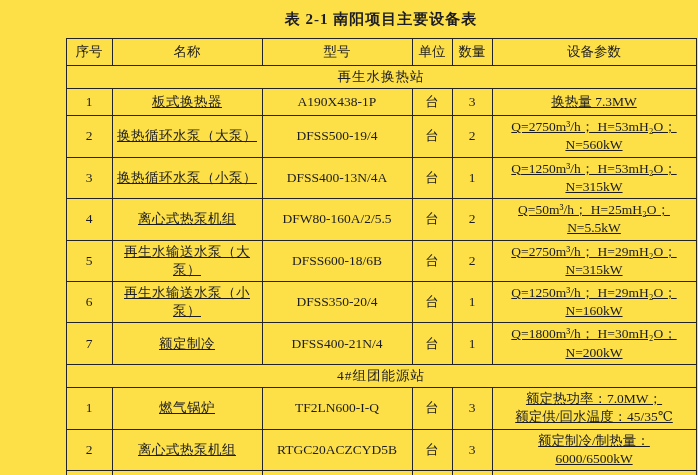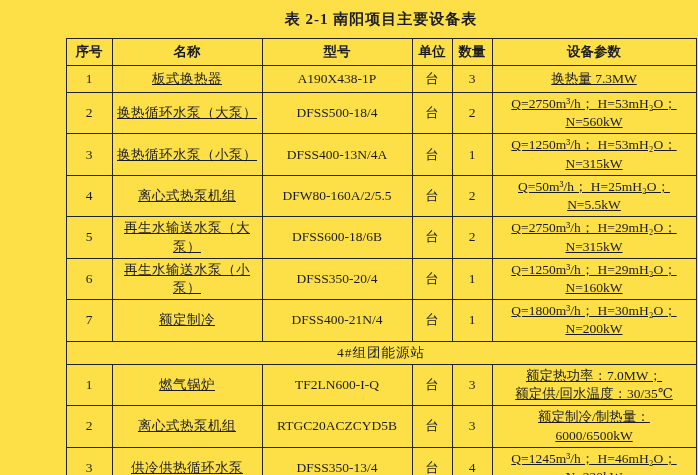--- a/index.html
+++ b/index.html
@@ -34,21 +34,21 @@
   table.equip td {
     border: 1.8px solid #23232b;
     text-align: center;
     vertical-align: middle;
     padding: 2px 2px;
     font-size: 13.5px;
     line-height: 1.35;
     overflow: hidden;
   }
   table.equip thead th {
-    font-weight: bold;
+    font-weight: normal;
     height: 22px;
   }
   tr.section-row td {
     height: 18px;
     font-size: 13.5px;
     letter-spacing: 1px;
   }
   tr.data-row td {
     height: 22px;
   }
@@ -83,32 +83,35 @@
       <tr>
         <th>序号</th>
         <th>名称</th>
         <th>型号</th>
         <th>单位</th>
         <th>数量</th>
         <th>设备参数</th>
       </tr>
     </thead>
     <tbody id="table-body">
+        <tr class="section-row">
+          <td colspan="6">再生水换热站</td>
+        </tr>
         <tr class="data-row">
           <td class="cell-no">1</td>
           <td class="cell-name">板式换热器</td>
           <td class="cell-model">A190X438-1P</td>
           <td class="cell-unit">台</td>
           <td class="cell-qty">3</td>
           <td class="cell-params">换热量 7.3MW</td>
         </tr>
         <tr class="data-row">
           <td class="cell-no">2</td>
           <td class="cell-name">换热循环水泵（大泵）</td>
-          <td class="cell-model">DFSS500-18/4</td>
+          <td class="cell-model">DFSS500-19/4</td>
           <td class="cell-unit">台</td>
           <td class="cell-qty">2</td>
           <td class="cell-params">Q=2750m³/h； H=53mH₂O；
 N=560kW</td>
         </tr>
         <tr class="data-row">
           <td class="cell-no">3</td>
           <td class="cell-name">换热循环水泵（小泵）</td>
           <td class="cell-model">DFSS400-13N/4A</td>
           <td class="cell-unit">台</td>
@@ -155,21 +158,21 @@
         <tr class="section-row">
           <td colspan="6">4#组团能源站</td>
         </tr>
         <tr class="data-row">
           <td class="cell-no">1</td>
           <td class="cell-name">燃气锅炉</td>
           <td class="cell-model">TF2LN600-I-Q</td>
           <td class="cell-unit">台</td>
           <td class="cell-qty">3</td>
           <td class="cell-params">额定热功率：7.0MW；
-额定供/回水温度：30/35℃</td>
+额定供/回水温度：45/35℃</td>
         </tr>
         <tr class="data-row">
           <td class="cell-no">2</td>
           <td class="cell-name">离心式热泵机组</td>
           <td class="cell-model">RTGC20ACZCYD5B</td>
           <td class="cell-unit">台</td>
           <td class="cell-qty">3</td>
           <td class="cell-params">额定制冷/制热量：
 6000/6500kW</td>
         </tr>

